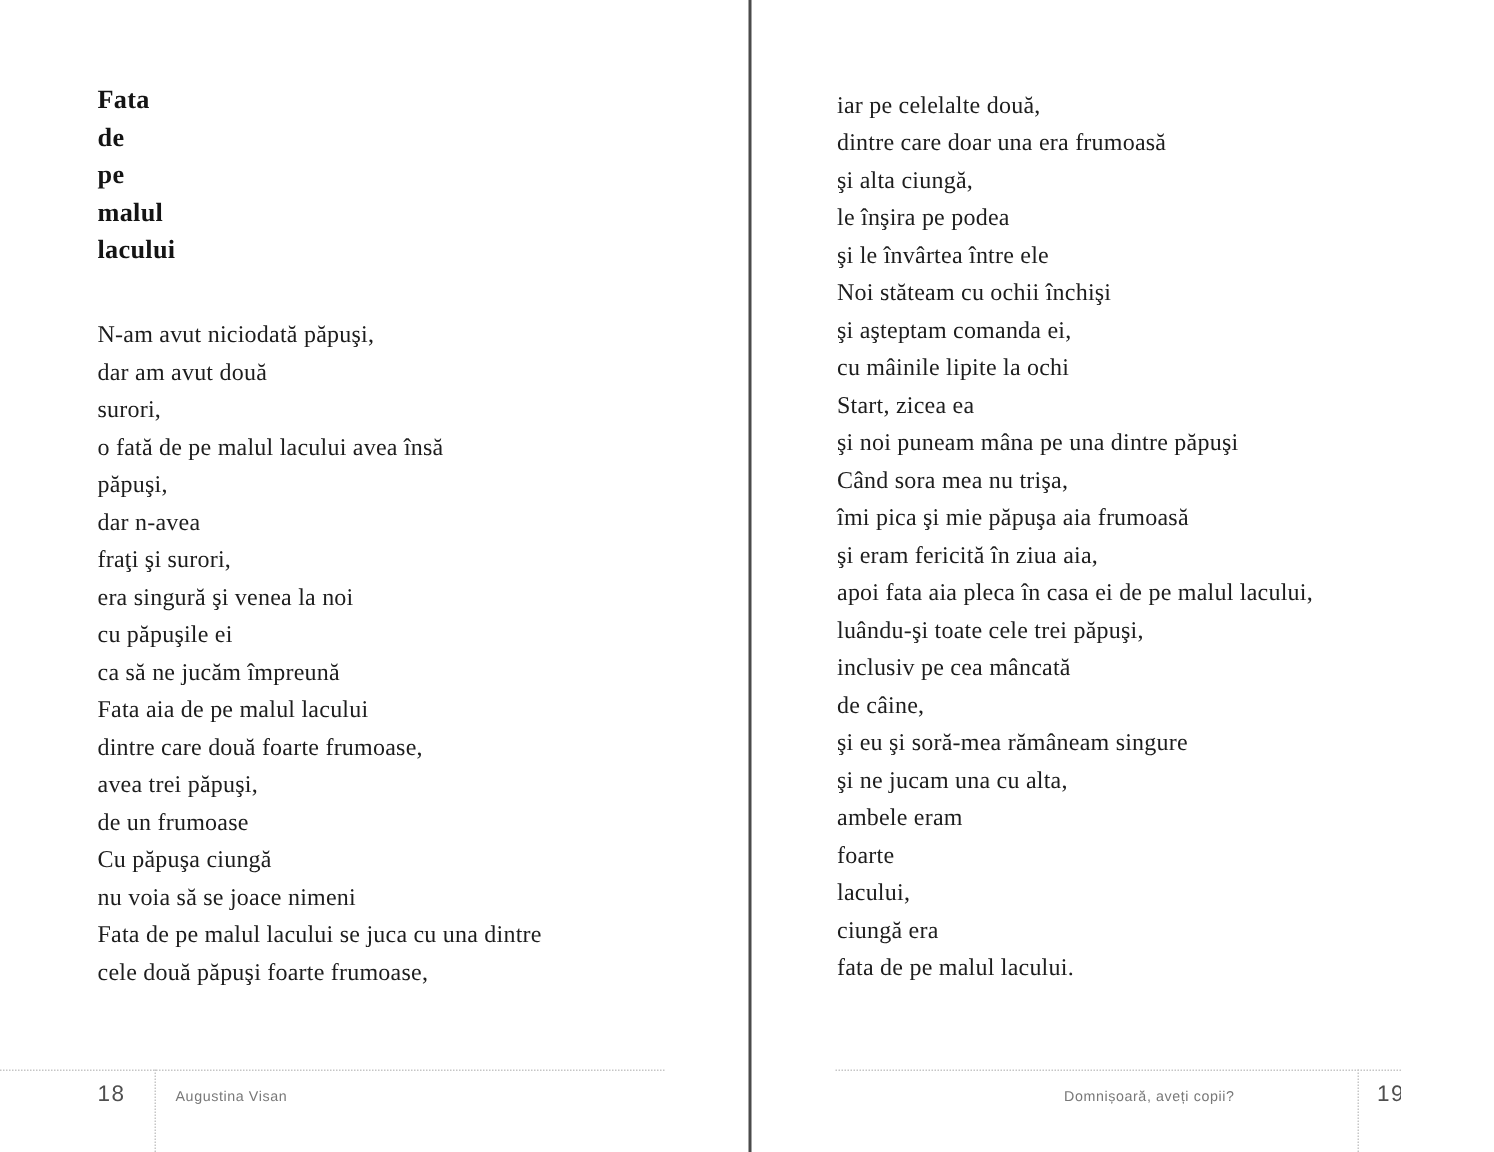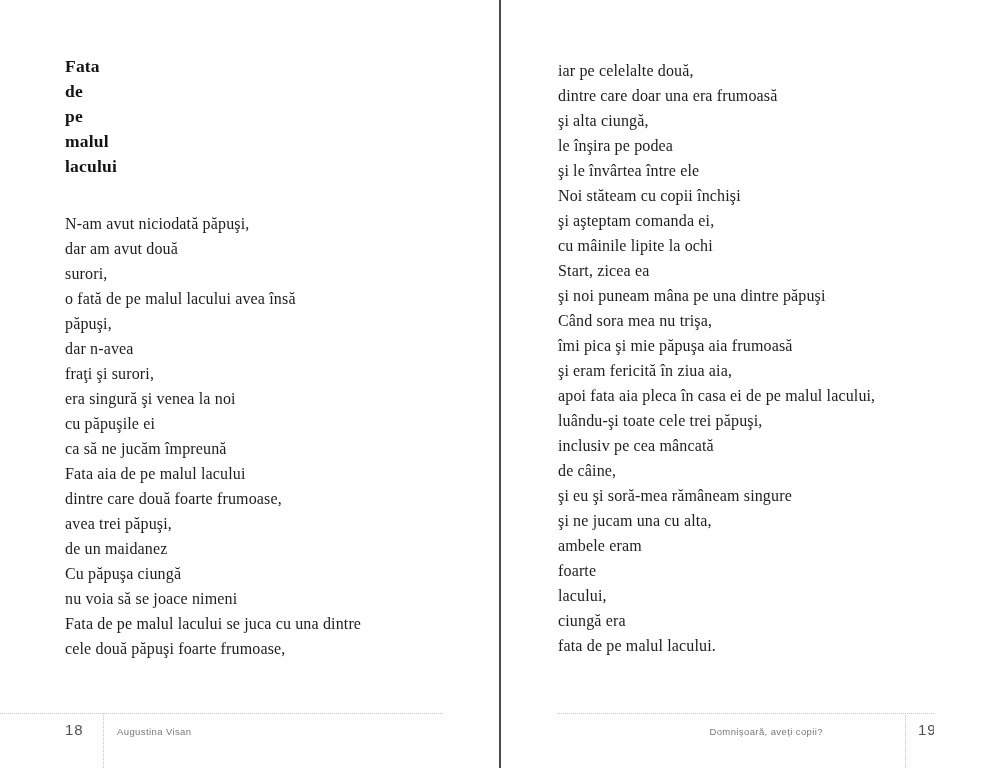--- a/index.html
+++ b/index.html
@@ -88,36 +88,36 @@
         <div class="poem-line">o fată de pe malul lacului avea însă</div>
         <div class="poem-line">păpuşi,</div>
         <div class="poem-line">dar n-avea</div>
         <div class="poem-line">fraţi şi surori,</div>
         <div class="poem-line">era singură şi venea la noi</div>
         <div class="poem-line">cu păpuşile ei</div>
         <div class="poem-line">ca să ne jucăm împreună</div>
         <div class="poem-line">Fata aia de pe malul lacului</div>
         <div class="poem-line">dintre care două foarte frumoase,</div>
         <div class="poem-line">avea trei păpuşi,</div>
-        <div class="poem-line">de un maidanez</div>
+        <div class="poem-line">de un frumoase</div>
         <div class="poem-line">Cu păpuşa ciungă</div>
         <div class="poem-line">nu voia să se joace nimeni</div>
         <div class="poem-line">Fata de pe malul lacului se juca cu una dintre</div>
         <div class="poem-line">cele două păpuşi foarte frumoase,</div>
       </div>
   </div>
 
   <div class="page-right">
     <div class="poem">
         <div class="poem-line">iar pe celelalte două,</div>
         <div class="poem-line">dintre care doar una era frumoasă</div>
         <div class="poem-line">şi alta ciungă,</div>
         <div class="poem-line">le înşira pe podea</div>
         <div class="poem-line">şi le învârtea între ele</div>
-        <div class="poem-line">Noi stăteam cu copii închişi</div>
+        <div class="poem-line">Noi stăteam cu ochii închişi</div>
         <div class="poem-line">şi aşteptam comanda ei,</div>
         <div class="poem-line">cu mâinile lipite la ochi</div>
         <div class="poem-line">Start, zicea ea</div>
         <div class="poem-line">şi noi puneam mâna pe una dintre păpuşi</div>
         <div class="poem-line">Când sora mea nu trişa,</div>
         <div class="poem-line">îmi pica şi mie păpuşa aia frumoasă</div>
         <div class="poem-line">şi eram fericită în ziua aia,</div>
         <div class="poem-line">apoi fata aia pleca în casa ei de pe malul lacului,</div>
         <div class="poem-line">luându-şi toate cele trei păpuşi,</div>
         <div class="poem-line">inclusiv pe cea mâncată</div>

